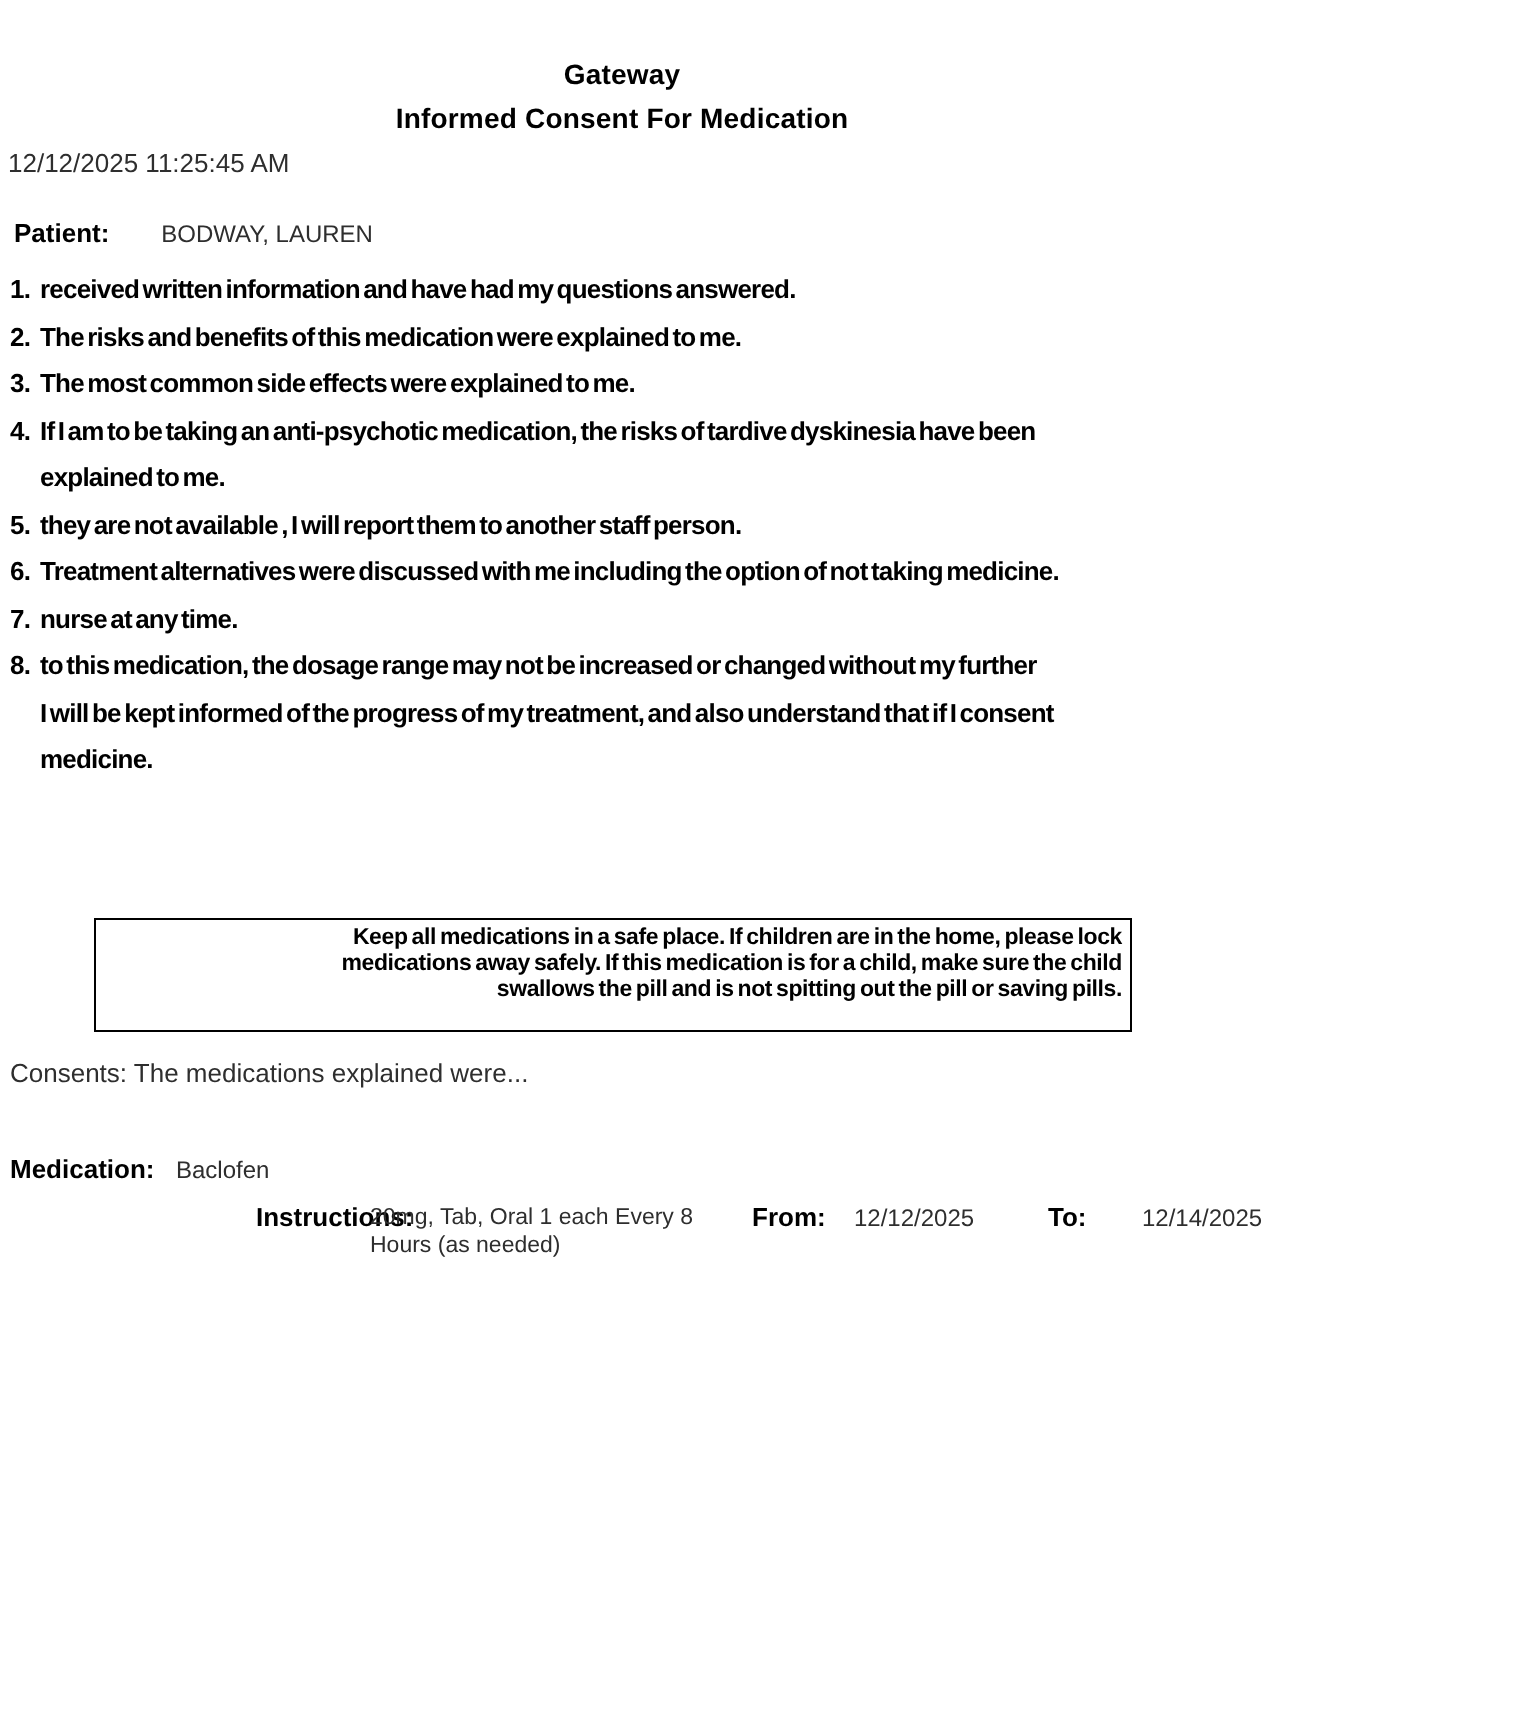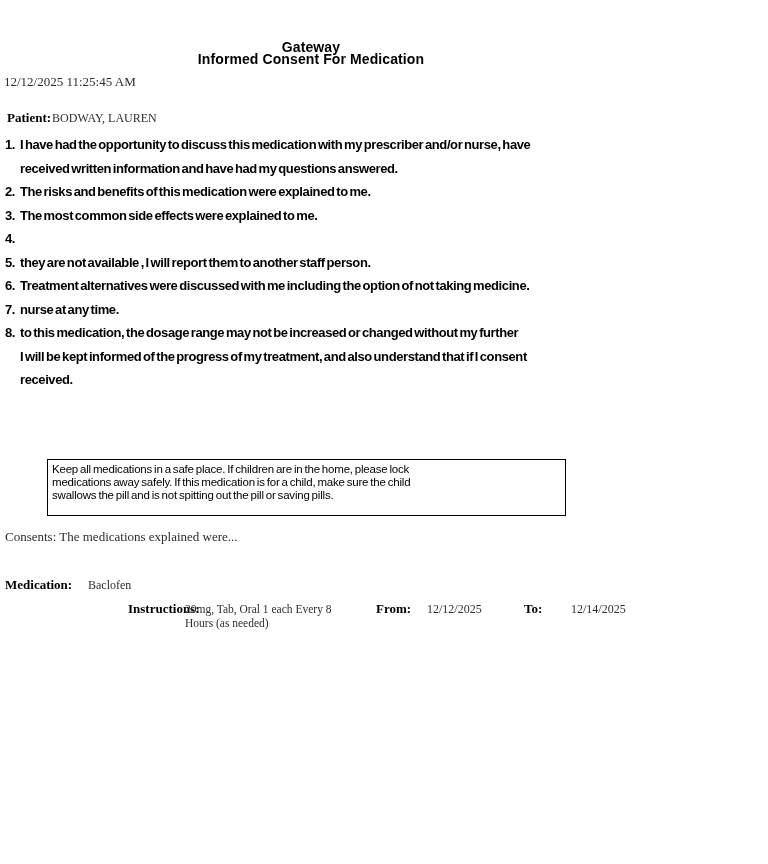--- a/index.html
+++ b/index.html
@@ -16,31 +16,31 @@
   
   .doc-heading {
     left: 0; width: 622px;
     text-align: center;
     font-weight: bold;
     font-size: 14px;
     letter-spacing: 0.1px;
     white-space: nowrap;
     font-family: "Liberation Sans", sans-serif;
   }
-  .heading-org { top: 39px; }
+  .heading-org { top: 29px; }
   .heading-title { top: 51px; }
 
   
-  .sys { font-family: Liberation Serif, serif; color: #2e2e2e; }
-  .sys-label { font-family: Liberation Serif, serif; font-weight: bold; color: #000; font-size: 13px; }
+  .sys { font-family: Liberation Sans, sans-serif; color: #2e2e2e; }
+  .sys-label { font-family: Liberation Sans, sans-serif; font-weight: bold; color: #000; font-size: 13px; }
 
   .datetime { left: 4px; top: 74px; font-size: 13px; white-space: nowrap; }
 
   .patient-row { left: 7px; top: 108px; white-space: nowrap; }
-  .patient-name { font-size: 12px; margin-left: 1px; text-align: right; }
+  .patient-name { font-size: 12px; margin-left: 26px; text-align: right; }
 
   
   .consent-list {
     left: 5px; top: 133px; width: 640px;
     font-weight: bold;
     font-size: 13px;
     letter-spacing: -0.4px;
     word-spacing: -1.5px;
   }
   .consent-item { display: flex; }
@@ -48,24 +48,25 @@
   .consent-lines { flex: none; }
   .consent-lines .ln { line-height: 23.5px; white-space: nowrap; }
 
   
   .warning-box {
     left: 47px; top: 459px;
     width: 519px; height: 57px;
     box-sizing: border-box;
     border: 1px solid #000;
     padding: 3px 4px 0 4px;
-    font-weight: normal;
+    font-weight: bold;
     font-size: 11.5px;
     letter-spacing: -0.2px;
     word-spacing: -1px;
+    text-align: right;
   }
   .warning-box .ln { line-height: 13px; white-space: nowrap; }
 
   .consents-line { left: 5px; top: 529px; font-size: 13px; white-space: nowrap; }
 
   .medication-label { left: 5px; top: 577px; white-space: nowrap; }
   .medication-name { left: 88px; top: 578px; font-size: 12px; white-space: nowrap; }
 
   .instructions-label { left: 88px; top: 601px; white-space: nowrap; margin-left: 40px; }
   .instructions-value { left: 185px; top: 602px; font-size: 11.5px; }
@@ -89,41 +90,44 @@
 
   <div class="abs patient-row">
     <span class="sys-label">Patient:</span><span class="sys patient-name">BODWAY, LAUREN</span>
   </div>
 
   <div class="abs consent-list">
 
     <div class="consent-item">
       <span class="consent-num">1.</span>
       <div class="consent-lines">
-        <div class="ln">I have had the opportunity to discuss this medication with my prescriber and/or nurse, have</div>
         <div class="ln">received written information and have had my questions answered.</div>
       </div>
     </div>
 
     <div class="consent-item">
       <span class="consent-num">2.</span>
       <div class="consent-lines">
         <div class="ln">The risks and benefits of this medication were explained to me.</div>
       </div>
     </div>
 
     <div class="consent-item">
       <span class="consent-num">3.</span>
       <div class="consent-lines">
         <div class="ln">The most common side effects were explained to me.</div>
       </div>
     </div>
 
     <div class="consent-item">
       <span class="consent-num">4.</span>
+      <div class="consent-lines">
+        <div class="ln">If I am to be taking an anti-psychotic medication, the risks of tardive dyskinesia have been</div>
+        <div class="ln">explained to me.</div>
+      </div>
     </div>
 
     <div class="consent-item">
       <span class="consent-num">5.</span>
       <div class="consent-lines">
         <div class="ln">they are not available , I will report them to another staff person.</div>
       </div>
     </div>
 
     <div class="consent-item">
@@ -138,21 +142,21 @@
       <div class="consent-lines">
         <div class="ln">nurse at any time.</div>
       </div>
     </div>
 
     <div class="consent-item">
       <span class="consent-num">8.</span>
       <div class="consent-lines">
         <div class="ln">to this medication, the dosage range may not be increased or changed without my further</div>
         <div class="ln">I will be kept informed of the progress of my treatment, and also understand that if I consent</div>
-        <div class="ln">received.</div>
+        <div class="ln">medicine.</div>
       </div>
     </div>
 
   </div>
 
   <div class="abs warning-box">
     <div class="ln">Keep all medications in a safe place. If children are in the home, please lock</div>
     <div class="ln">medications away safely. If this medication is for a child, make sure the child</div>
     <div class="ln">swallows the pill and is not spitting out the pill or saving pills.</div>
   </div>

